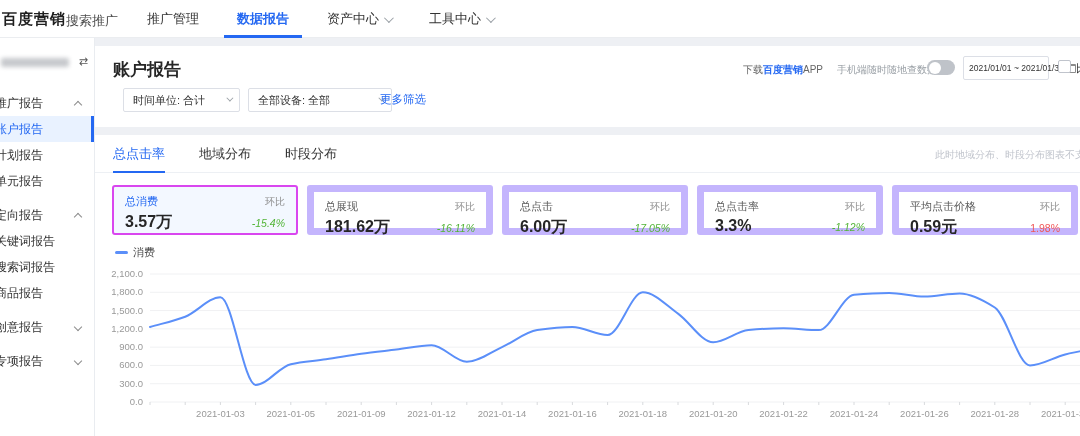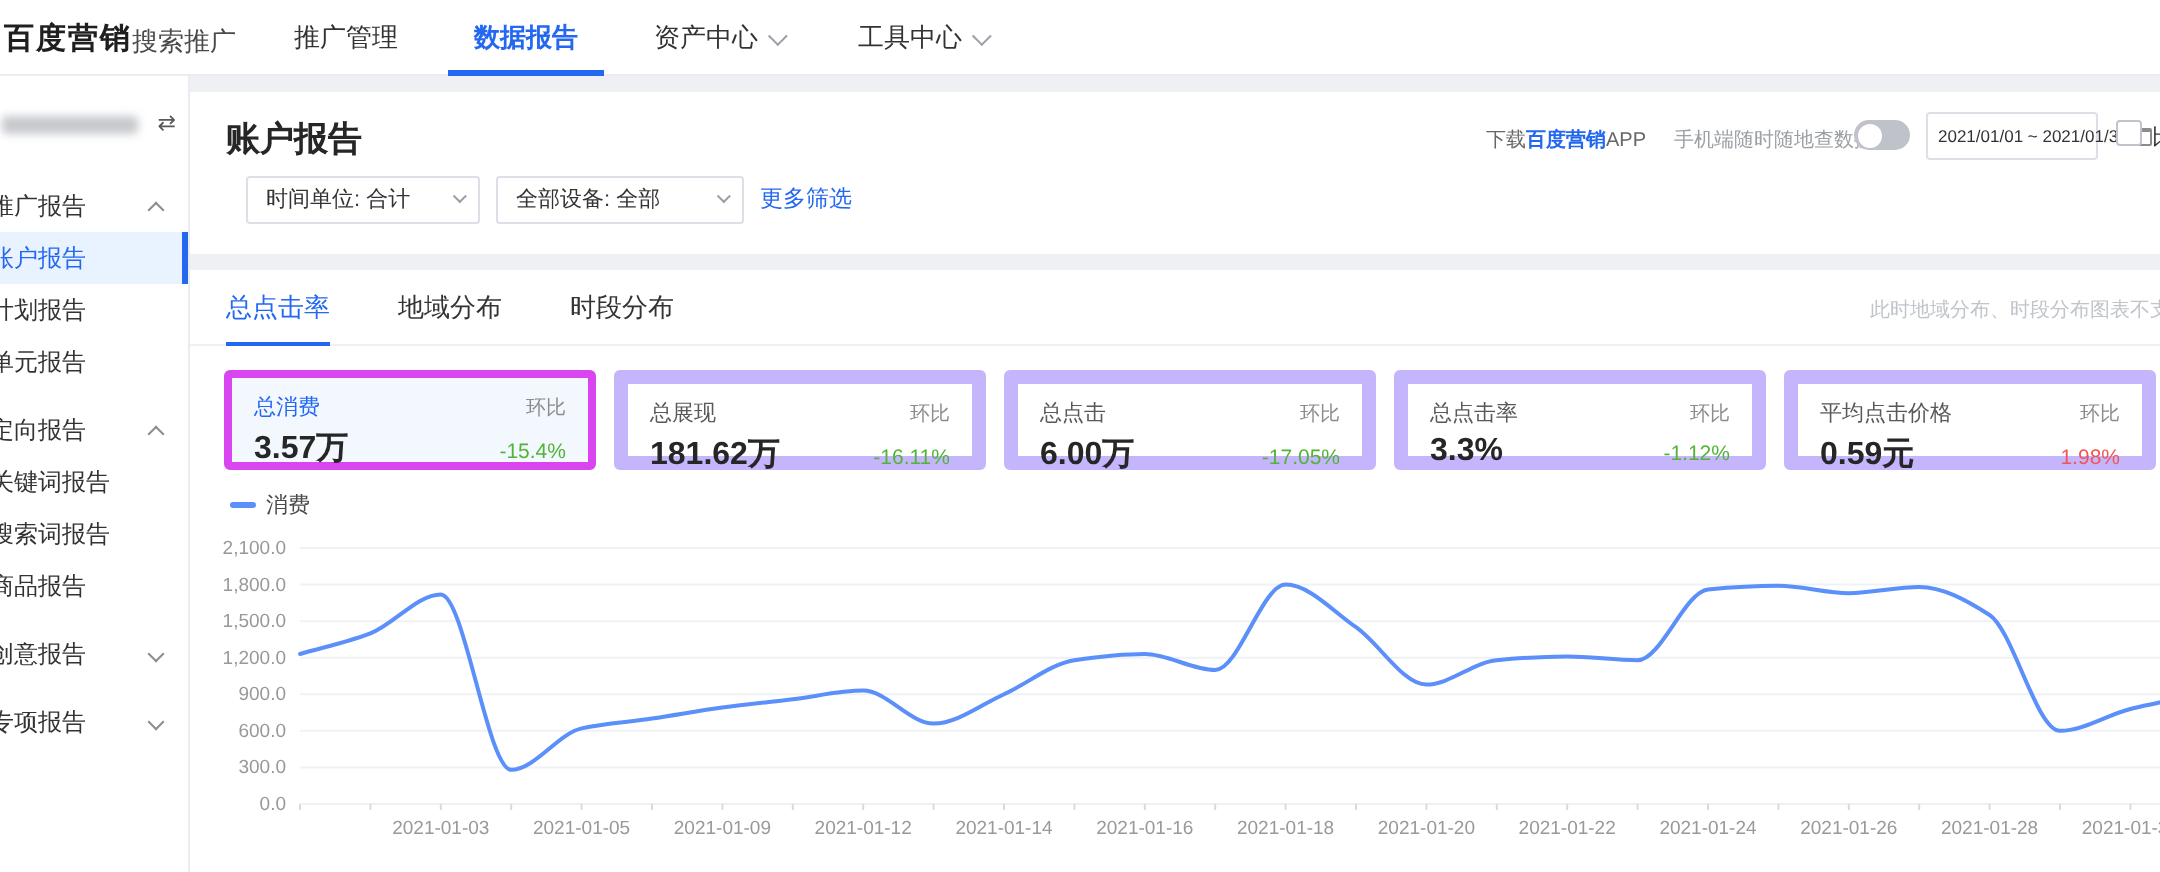--- a/index.html
+++ b/index.html
@@ -45,21 +45,21 @@
   .s-caret.down { transform:rotate(45deg); }
   .side-item.section { margin-top:8px; }
 
   
   #main { position:absolute; top:38px; left:95px; width:1010px; bottom:0; }
   #header-card { position:absolute; top:8px; left:0; width:1010px; height:81px; background:#fff; }
   #page-title { position:absolute; left:18px; top:12px; font-size:17px; font-weight:bold; color:#262626; }
   .filter-box { position:absolute; top:42px; height:24px; border:1px solid #dcdfe6; border-radius:2px;
     background:#fff; font-size:11px; color:#333; line-height:22px; padding:0 20px 0 9px; cursor:pointer; white-space:nowrap;}
   #filter-1 { left:28px; width:117px; }
-  #filter-2 { left:153px; width:124px; }
+  #filter-2 { left:153px; width:144px; }
   .filter-box .caret { position:absolute; right:8px; top:8px; width:5px; height:5px; }
   #more-filters { position:absolute; left:285px; top:46px; font-size:11.5px; color:#2468f2; cursor:pointer; }
 
   #app-promo { position:absolute; left:648px; top:17px; font-size:10px; color:#666; white-space:nowrap; }
   #app-promo b { color:#2468f2; }
   #app-promo-desc { position:absolute; left:742px; top:17px; font-size:10px; color:#9aa0a6; white-space:nowrap; }
   #toggle { position:absolute; left:832px; top:14px; width:28px; height:15px; background:#bfc3c9;
     border-radius:8px; cursor:pointer; }
   #toggle::after { content:""; position:absolute; left:1.5px; top:1.5px; width:12px; height:12px;
     background:#fff; border-radius:50%; }
@@ -75,28 +75,28 @@
   #tabs-row { position:absolute; top:0; left:0; right:0; height:38px; border-bottom:1px solid #edf0f4; }
   .tab { position:relative; float:left; margin-left:18px; margin-right:16px; height:38px; line-height:38px;
     font-size:13px; color:#333; cursor:pointer; }
   .tab.active { color:#2468f2; }
   .tab.active::after { content:""; position:absolute; left:0; right:0; bottom:0; height:2px; background:#2468f2; }
   #tabs-note { position:absolute; left:840px; top:13px; font-size:10px; color:#c0c4cc; white-space:nowrap; }
 
   #metrics-row { position:absolute; top:50px; left:17px; display:flex; gap:9px; }
   .metric-card { width:186px; height:50px; background:#fff; border:7px solid #c4b5fd; border-radius:3px;
     padding:7px 11px; cursor:pointer; flex:none; }
-  .metric-card.active { background:#f3f8ff; border:4px solid #d946ef; }
+  .metric-card.active { background:#f3f8ff; border:2px solid #d946ef; }
   .m-row { display:flex; justify-content:space-between; align-items:baseline; }
   .m-label { font-size:11px; color:#595959; }
   .metric-card.active .m-label { color:#2468f2; }
   .m-ratio-label { font-size:10px; color:#8c8c8c; }
   .m-value { font-size:16px; font-weight:bold; color:#262626; margin-top:3px; }
   .m-ratio { font-size:10.5px; }
-  .m-ratio.down { color:#52b437; }
+  .m-ratio.down { color:#52b437;font-style:italic; }
   .m-ratio.up { color:#f05656; }
 
   #legend { position:absolute; top:110px; left:20px; display:flex; align-items:center; gap:5px;
     font-size:11px; color:#4a4a4a; }
   #legend-marker { width:13px; height:3px; border-radius:2px; }
   #chart-svg { position:absolute; top:126px; left:0; }
   .gridline { stroke:#f0f1f3; stroke-width:1; }
   .axis-tick { stroke:#d8dadd; stroke-width:1; }
   .ytick-label, .xtick-label { font-size:9.5px; fill:#999; }
 </style>

